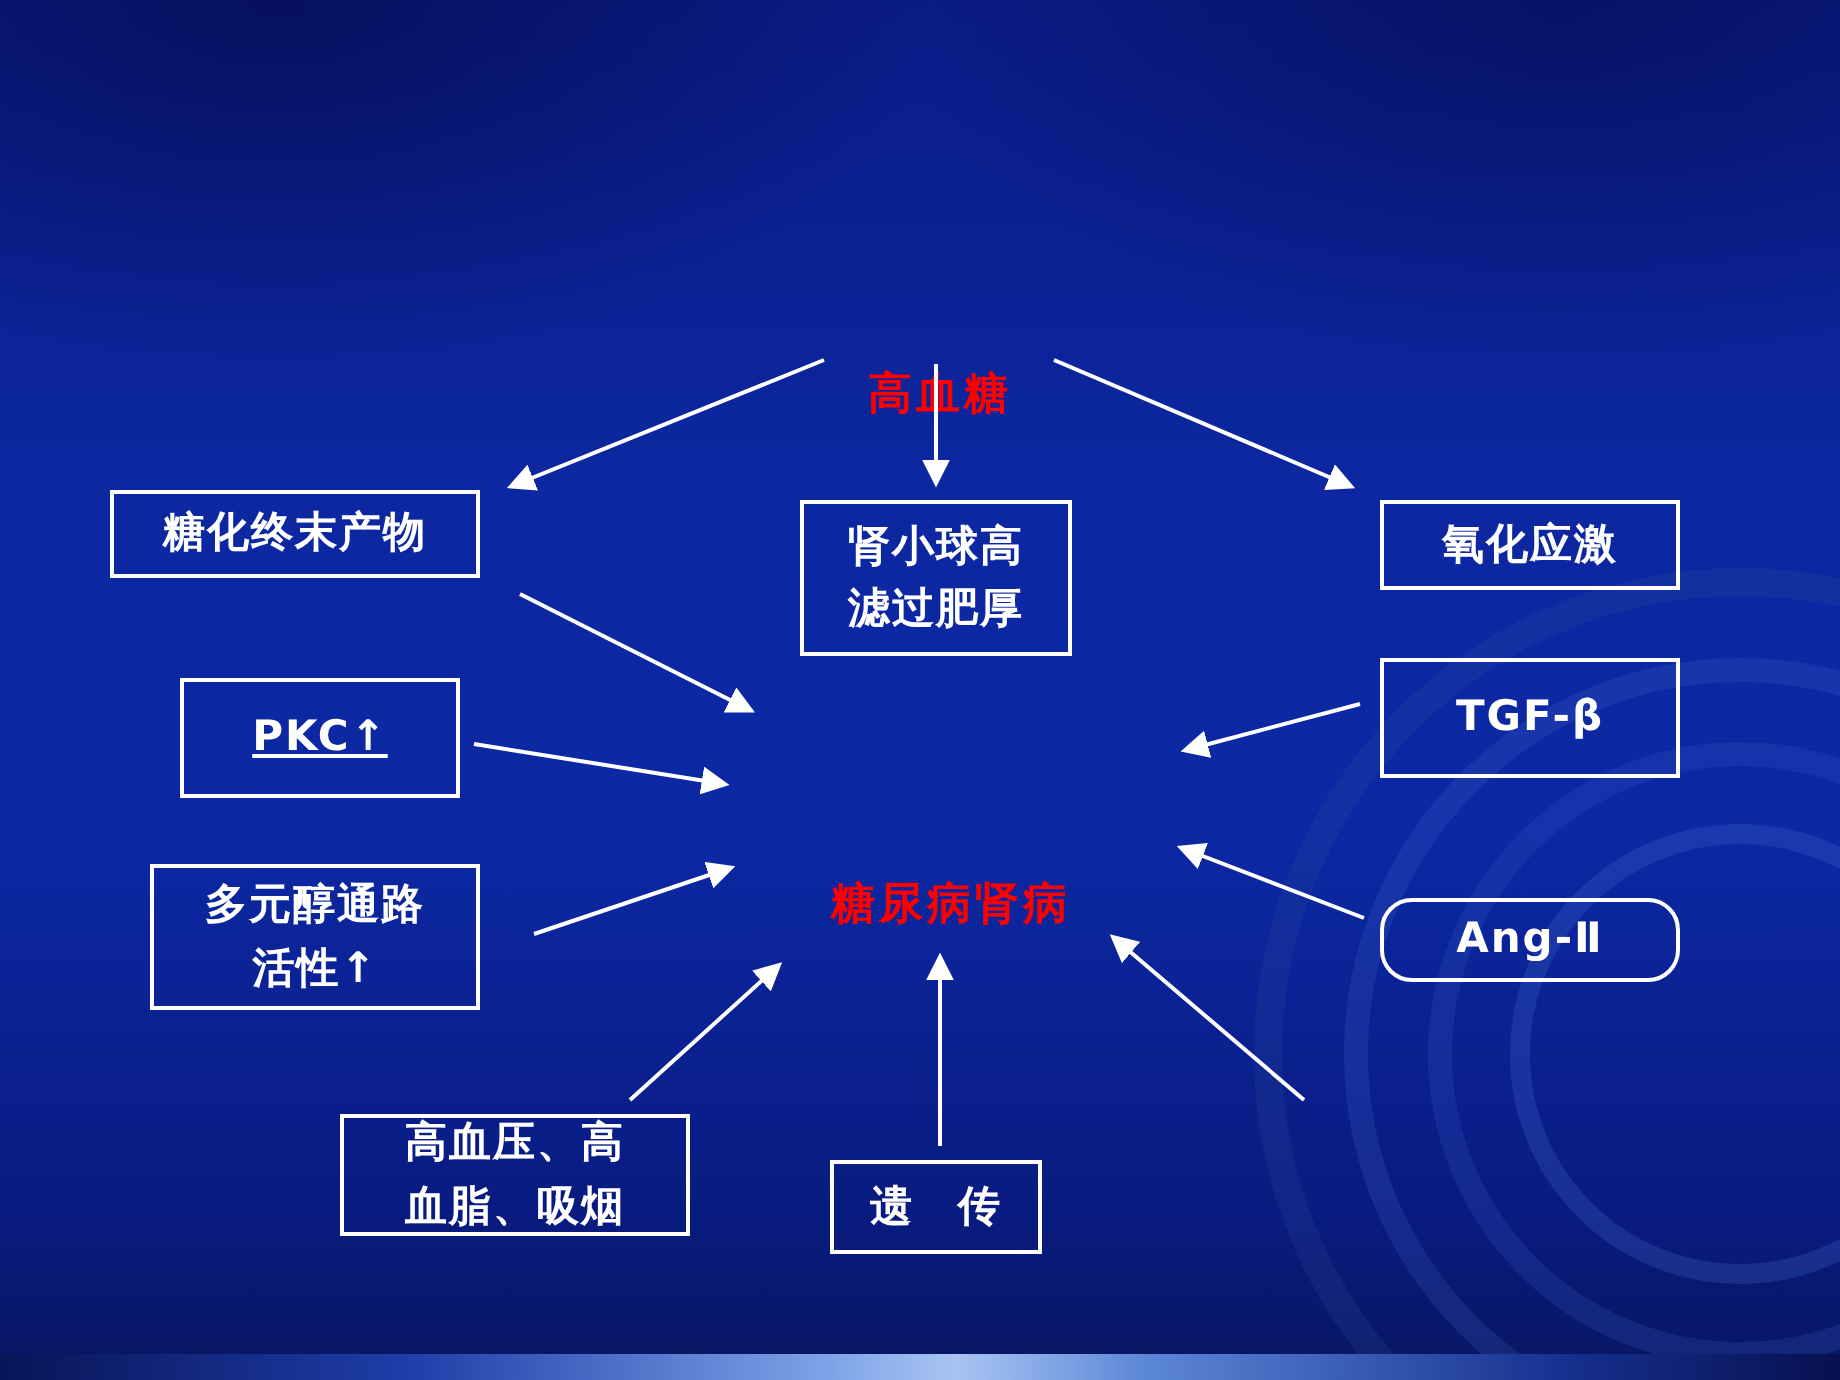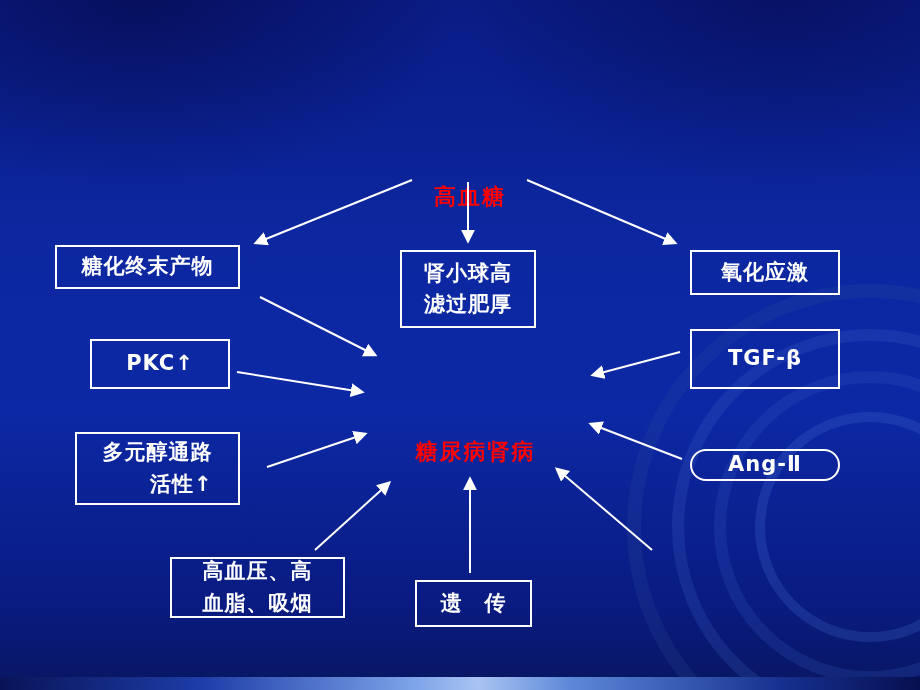--- a/index.html
+++ b/index.html
@@ -16,21 +16,21 @@
     position:absolute; top:46px; left:0; width:100%; text-align:center;
     color:var(--accent-red,#ff0000); font-size:40px; font-weight:bold; letter-spacing:6px;
   }
   .red-label {
     position:absolute; color:var(--accent-red,#ff0000); font-weight:bold;
     font-size:22px; text-align:center; letter-spacing:2px;margin-top:43px;
   }
   .box {
     position:absolute; border:2px solid var(--box-border,#ffffff);
     color:var(--text-color,#ffffff); font-weight:bold; font-size:21px;
-    display:flex; align-items:center; justify-content:center; text-align:right;
+    display:flex; align-items:center; justify-content:center; text-align:center;
     white-space:pre-line; line-height:1.5; letter-spacing:1px;
   }
   #arrows { position:absolute; left:0; top:0; pointer-events:none; }
   #arrows line { stroke:var(--arrow-color,#ffffff); stroke-width:2; }
   #ah-path { fill:var(--arrow-color,#ffffff); }
   .swirl { position:absolute; right:0; bottom:13px; pointer-events:none; opacity:.55; }
   .bottom-bar {
     position:absolute; left:0; bottom:0; width:100%; height:13px;
     background:linear-gradient(90deg,#081457 0%, #1e3da8 22%, #7da3e8 45%, #a9c4f2 52%, #5d88d8 62%, #16308f 85%, #071050 100%);
   }
@@ -69,22 +69,22 @@
     <line x1="470" y1="573" x2="470" y2="479" marker-end="url(#ah)"></line>
     <line x1="652" y1="550" x2="557" y2="469" marker-end="url(#ah)"></line>
     <line x1="682" y1="459" x2="591" y2="424" marker-end="url(#ah)"></line>
     <line x1="680" y1="352" x2="593" y2="375" marker-end="url(#ah)"></line>
   </svg>
 
   <div class="box" style="left:55px;top:245px;width:185px;height:44px;">糖化终末产物</div>
   <div class="box" style="left:400px;top:250px;width:136px;height:78px;">肾小球高
 滤过肥厚</div>
   <div class="box" style="left:690px;top:250px;width:150px;height:45px;">氧化应激</div>
-  <div class="box" style="left:90px;top:339px;width:140px;height:50px;">PKC↑</div>
+  <div class="box" style="left:90px;top:339px;width:140px;height:60px;text-decoration:underline;">PKC↑</div>
   <div class="box" style="left:690px;top:329px;width:150px;height:60px;">TGF-β</div>
   <div class="box" style="left:75px;top:432px;width:165px;height:73px;">多元醇通路
 活性↑</div>
-  <div class="box" style="left:690px;top:449px;width:150px;height:32px;border-radius:16px;">Ang-Ⅱ</div>
+  <div class="box" style="left:690px;top:449px;width:150px;height:42px;border-radius:16px;">Ang-Ⅱ</div>
   <div class="box" style="left:170px;top:557px;width:175px;height:61px;">高血压、高
 血脂、吸烟</div>
-  <div class="box" style="left:415px;top:580px;width:117px;height:47px;">遗　传</div>
+  <div class="box" style="left:415px;top:580px;width:106px;height:47px;">遗　传</div>
 
 </div>
 
 </body></html>

